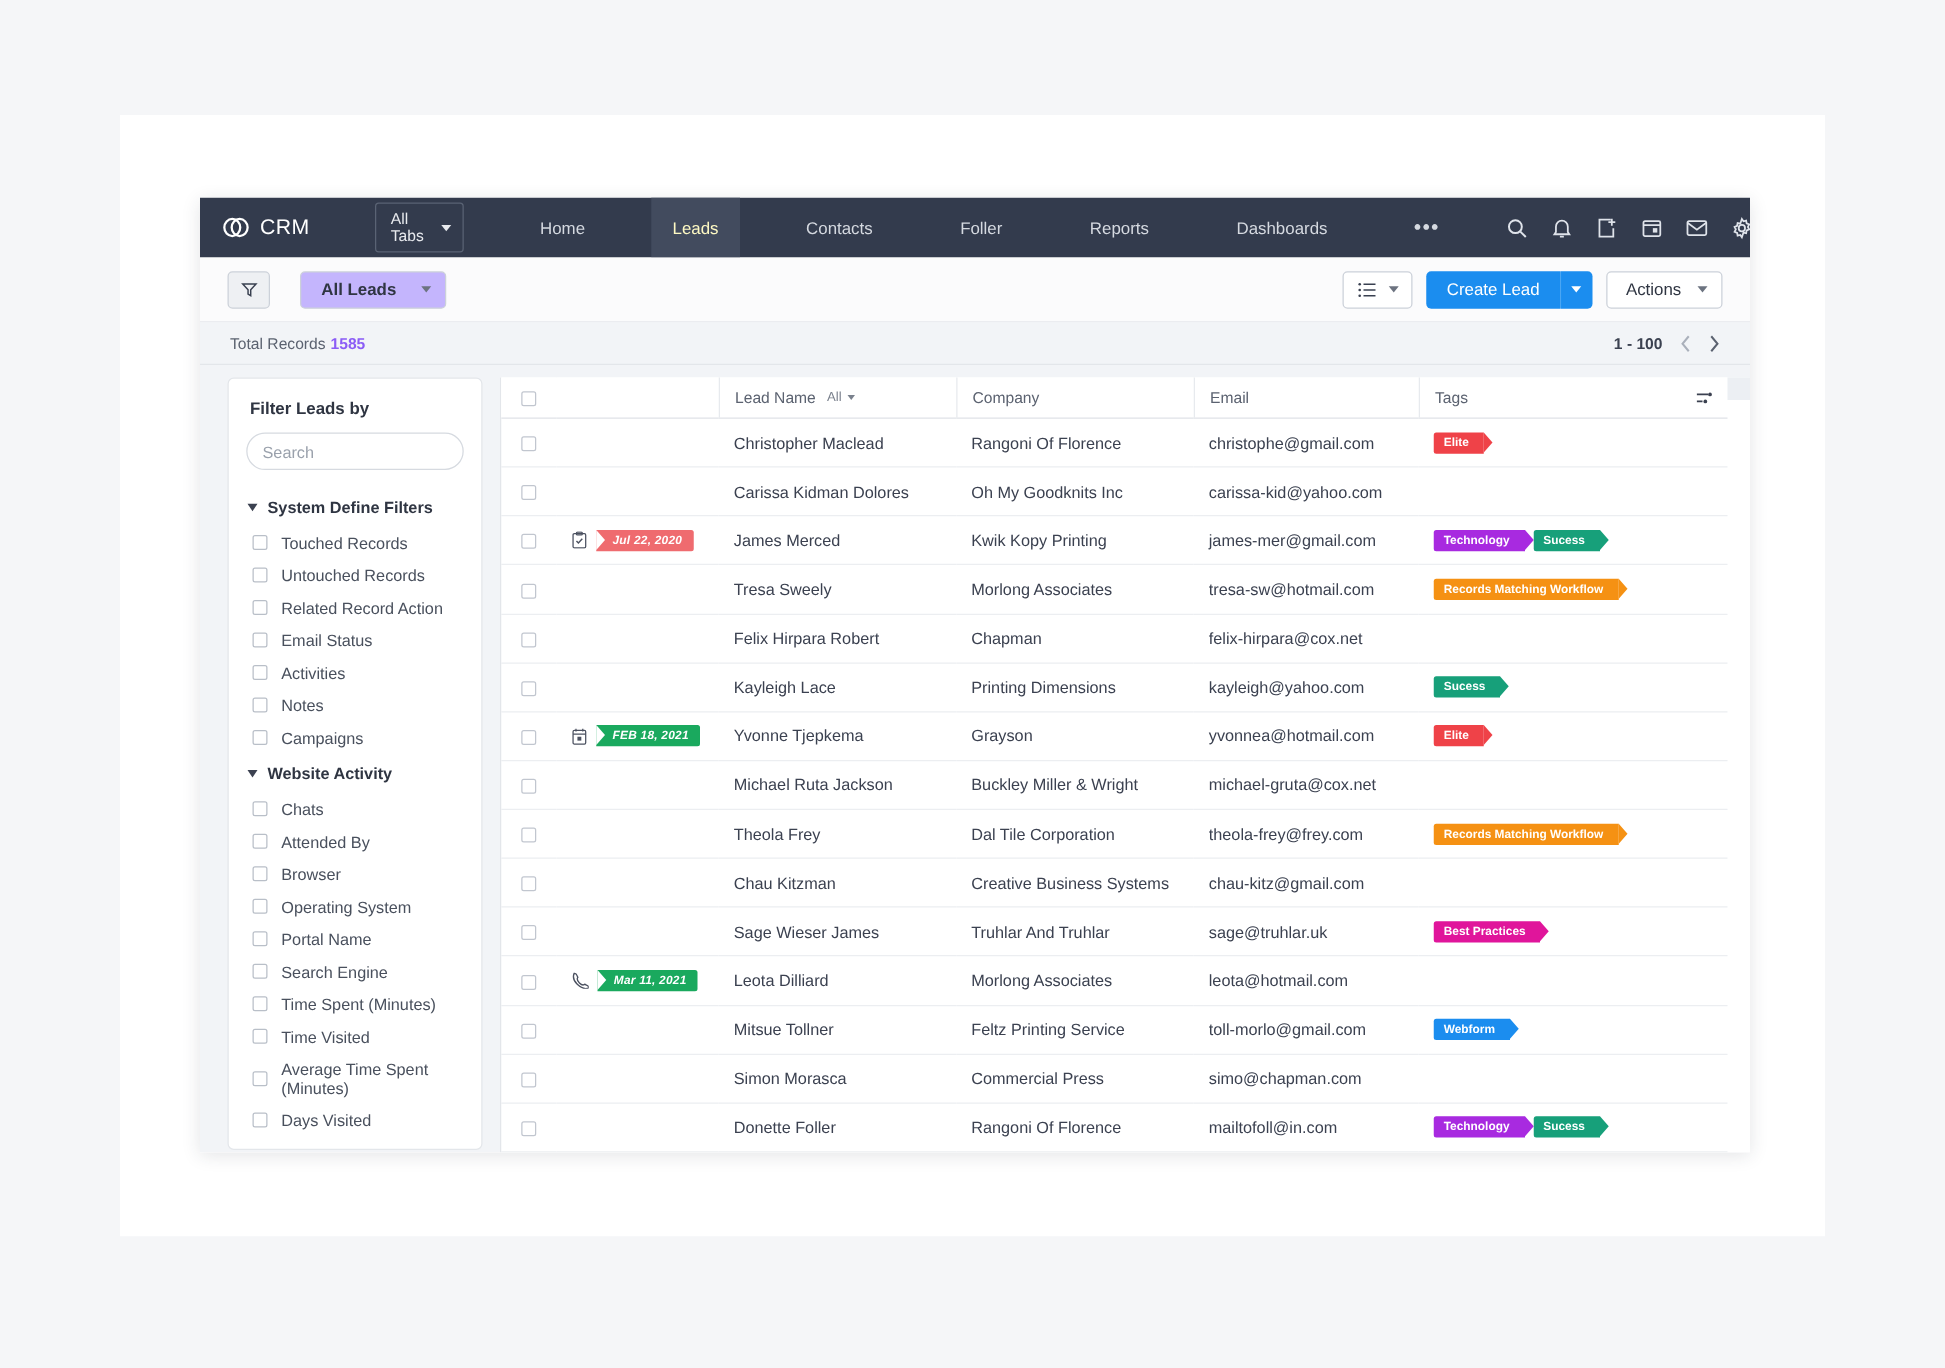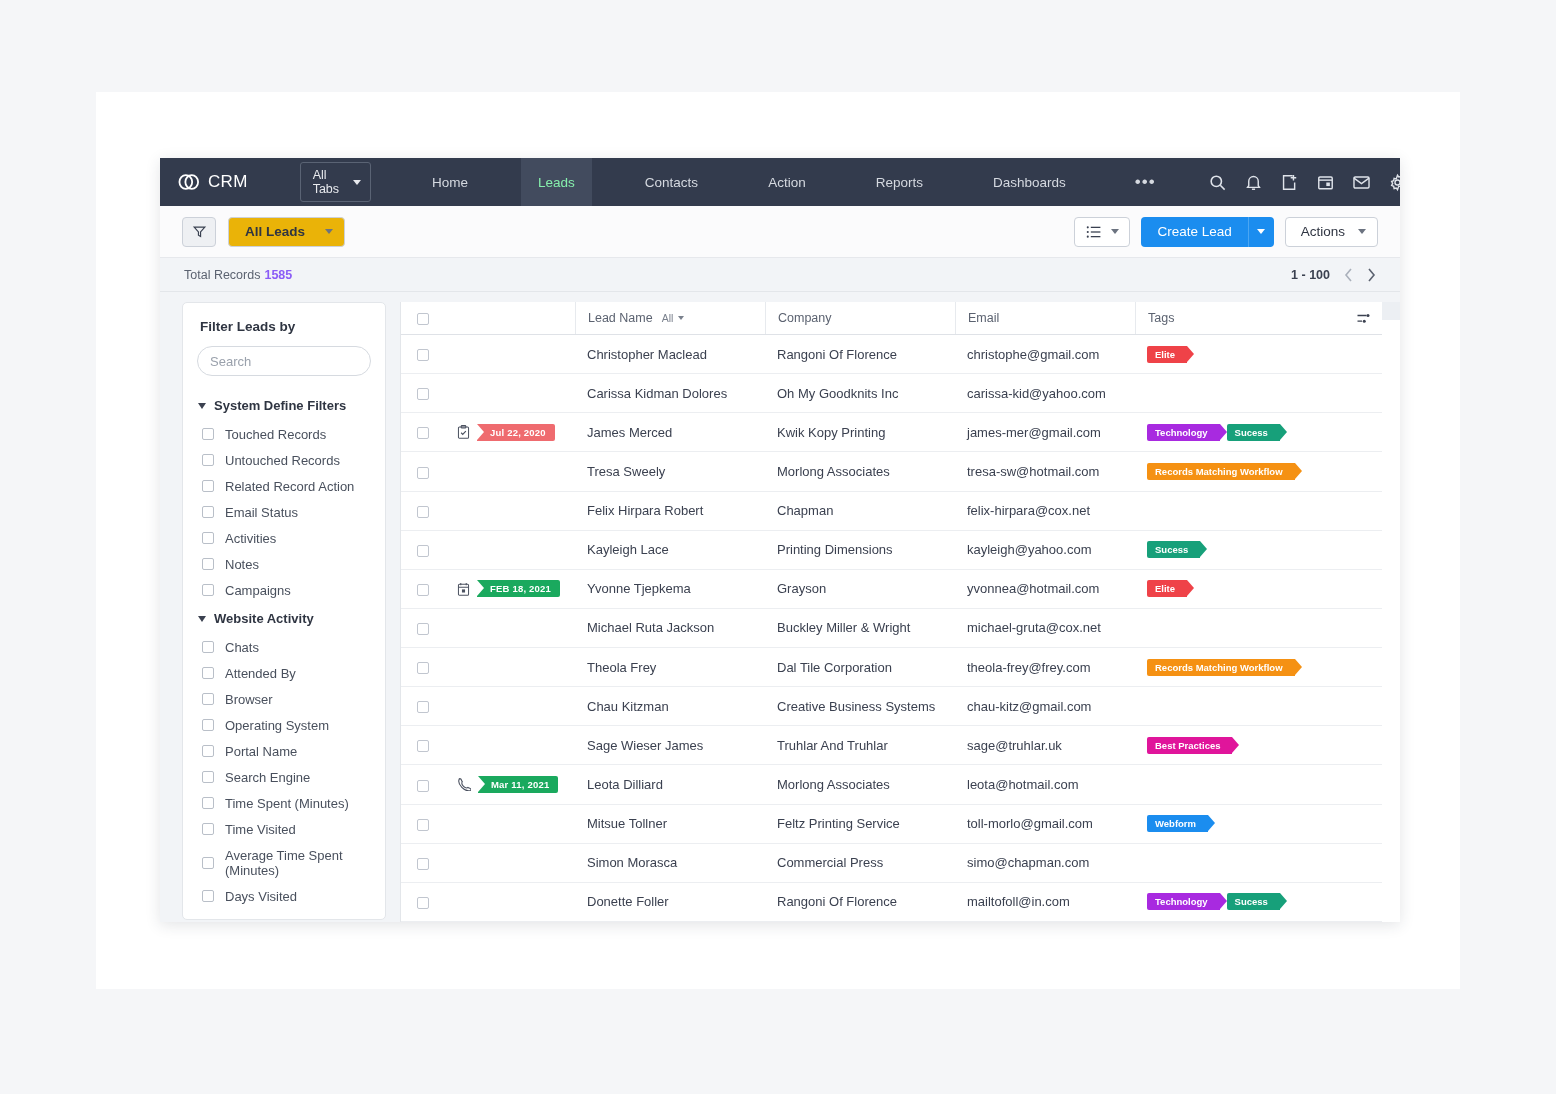--- a/index.html
+++ b/index.html
@@ -43,21 +43,21 @@
   .caret-d {
     width: 0; height: 0; border-left: 4px solid transparent;
     border-right: 4px solid transparent; border-top: 5px solid currentColor;
     display: inline-block;
   }
   .navlink {
     color: #d5d9e0; font-size: 13.5px;
     padding: 0 17px; height: 48px;
     display: flex; align-items: center; cursor: pointer;
   }
-  .navlink.active { background: #424b5e; color: #86efac; }
+  .navlink.active { background: #424b5e; color: #fef9c3; }
   .nav-dots { color: #d5d9e0; font-size: 17px; padding: 0 16px; cursor: pointer;
               height: 48px; display: flex; align-items: center; letter-spacing: 1px; }
   .nav-right { margin-left: auto; display: flex; align-items: center; gap: 17px; }
   .nav-ico { width: 19px; height: 19px; color: #dfe3ea; cursor: pointer; display: block; }
   .nav-sep { width: 1px; height: 19px; background: #636c7e; }
   .avatar {
     width: 22px; height: 22px; border-radius: 3px;
     background: linear-gradient(#7fd6a1 48%, #3aab6b 48%);
     position: relative; overflow: hidden; cursor: pointer;
   }
@@ -72,22 +72,22 @@
   .toolbar {
     height: 52px; background: #fbfbfc; border-bottom: 1px solid #e6e8ec;
     display: flex; align-items: center; padding: 0 22px; flex: 0 0 52px;
   }
   .filter-btn {
     width: 34px; height: 30px; border: 1px solid #ccd1d9; border-radius: 4px;
     background: #eef0f3; display: flex; align-items: center; justify-content: center;
     cursor: pointer;
   }
   .allleads {
-    margin-left: 12px; height: 30px; border: 1px solid #ccd1d9; border-radius: 4px;
-    background: #eab308; display: flex; align-items: center; gap: 20px;
+    margin-left: 24px; height: 30px; border: 1px solid #ccd1d9; border-radius: 4px;
+    background: #c4b5fd; display: flex; align-items: center; gap: 20px;
     padding: 0 11px 0 16px; font-size: 13.5px; color: #2b3murk; color:#2f3542;
     font-weight: 600; cursor: pointer;
   }
   .tb-right { margin-left: auto; display: flex; align-items: center; gap: 11px; }
   .listview-btn {
     height: 30px; min-width: 56px; border: 1px solid #ccd1d9; border-radius: 4px;
     background: #fff; display: flex; align-items: center; justify-content: center;
     gap: 9px; padding: 0 9px; cursor: pointer; color: #2f3542;
   }
   .create-group { display: flex; }
@@ -158,21 +158,21 @@
     flex: 1; margin-left: 14px; margin-right: 0; background: #fff;
     border-left: 1px solid #e3e6ea; display: flex; flex-direction: row; min-width: 0;
   }
   table { width: 100%; border-collapse: collapse; table-layout: fixed; }
   thead th {
     height: 32px; border-bottom: 1px solid #dfe2e7; font-size: 12.5px;
     font-weight: 400; color: #5b6270; text-align: left; background: #fff;
     vertical-align: middle; padding: 0;
   }
   th.c-chk, td.c-chk { width: 44px; text-align: center; }
-  th.c-act, td.c-act { width: 130px; }
+  th.c-act, td.c-act { width: 130px; font-style: italic; }
   th.c-name, td.c-name { width: 190px; }
   th.c-comp, td.c-comp { width: 190px; }
   th.c-mail, td.c-mail { width: 180px; }
   th.c-tags, td.c-tags { width: auto; }
   th.c-gear, td.c-gear { width: 38px; }
   th .hcell { display: flex; align-items: center; height: 32px; padding-left: 12px;
               border-left: 1px solid #e7eaee; }
   th.c-chk .hcell, th.c-act .hcell, th.c-gear .hcell { border-left: none; }
   .hname { display: flex; align-items: center; gap: 9px; }
   .hall { font-size: 10.5px; color: #7a818d; display: flex; align-items: center; gap: 5px; }
@@ -231,21 +231,21 @@
       </svg>
       <span class="brand-text">CRM</span>
     </div>
     <div class="alltabs">
       <span>All Tabs</span>
       <span class="caret-d"></span>
     </div>
     <div class="navlink">Home</div>
     <div class="navlink active">Leads</div>
     <div class="navlink">Contacts</div>
-    <div class="navlink">Action</div>
+    <div class="navlink">Foller</div>
     <div class="navlink">Reports</div>
     <div class="navlink">Dashboards</div>
     <div class="nav-dots">•••</div>
 
     <div class="nav-right">
       <svg class="nav-ico" viewBox="0 0 24 24" fill="none" stroke="currentColor" stroke-width="2">
         <circle cx="10.5" cy="10.5" r="6.5"></circle>
           <path d="M15.5 15.5 L21 21"></path>
       </svg>
       <svg class="nav-ico" viewBox="0 0 24 24" fill="none" stroke="currentColor" stroke-width="1.8">

